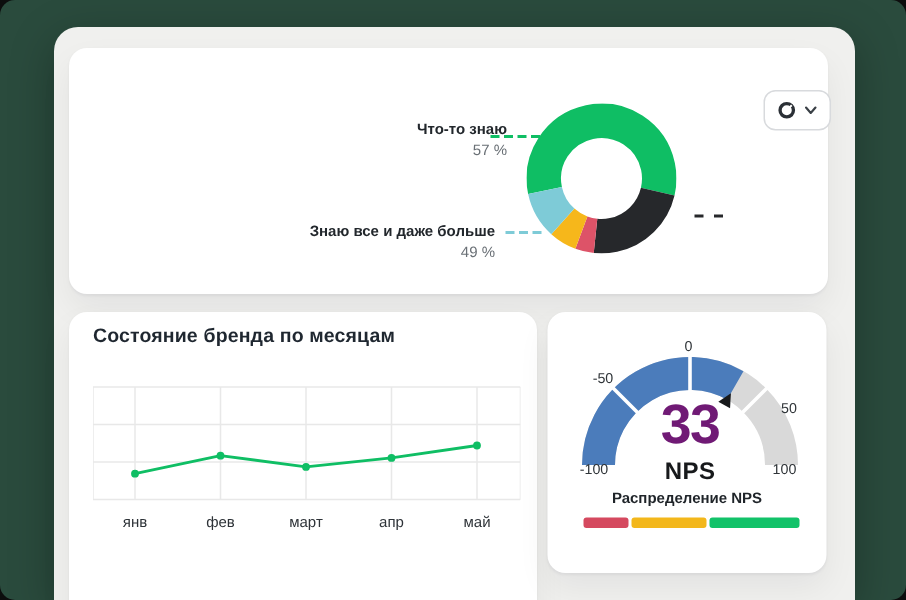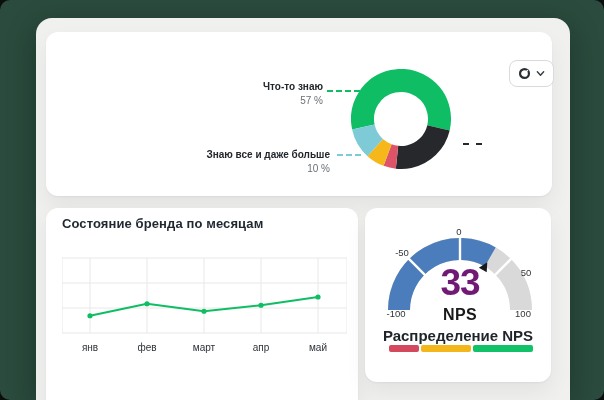--- a/index.html
+++ b/index.html
@@ -25,21 +25,21 @@
   .q-title{
     position:absolute;left:16px;top:64px;width:180px;
     font-size:14.5px;font-weight:700;line-height:22px;color:#1f2730;
     white-space:pre-line;letter-spacing:.1px;
   }
   .donut-svg{position:absolute;left:305px;top:37px;width:100px;height:100px;}
 
   .callout{position:absolute;font-size:10px;line-height:14px;}
   .callout .lbl{font-weight:700;color:#22272c;}
   .callout .val{color:#6a7076;}
-  .co-1{right:229px;top:48px;text-align:right;width:120px;}
+  .co-1{right:214px;top:48px;text-align:right;width:120px;}
   .co-2{left:441px;top:105px;text-align:left;width:62px;}
   .co-3{right:222px;top:116px;text-align:right;width:190px;}
   .dash{position:absolute;height:0;border-top:2px dashed #999;}
   .dash-1{left:281px;top:58px;width:33px;}
   .dash-2{left:417px;top:111px;width:19px;}
   .dash-3{left:291px;top:122px;width:24px;}
 
   .dropdown-btn{
     position:absolute;left:463px;top:28px;width:45px;height:27px;
     background:#fff;border:1px solid #d8dadd;border-radius:8px;
@@ -63,21 +63,21 @@
   .gauge-value{
     position:absolute;left:50px;top:56px;width:90px;text-align:center;
     font-size:37px;line-height:38px;font-weight:800;color:#701a75;letter-spacing:-1px;
   }
   .gauge-unit{
     position:absolute;left:60px;top:98px;width:70px;text-align:center;
     font-size:16px;font-weight:700;color:#17191b;letter-spacing:.3px;
   }
   .dist-title{
     position:absolute;left:0;top:119px;width:186px;text-align:center;
-    font-size:15px;font-weight:700;color:#1f2429;
+    font-size:10px;font-weight:700;color:#1f2429;
   }
   .dist-bar{
     position:absolute;left:24px;top:137px;width:144px;height:7px;
     display:flex;gap:2px;
   }
   .dist-bar .seg{height:100%;border-radius:2px;}
 </style>
 </head>
 <body>
 
@@ -97,21 +97,21 @@
       <div class="callout co-1">
         <div class="lbl">Что-то знаю</div>
         <div class="val">57 %</div>
       </div>
       <div class="dash dash-1" style="border-top-color: rgb(15, 190, 100);"></div>
 
       <div class="dash dash-2" style="border-top-color: rgb(38, 40, 43);"></div>
 
       <div class="callout co-3">
         <div class="lbl">Знаю все и даже больше</div>
-        <div class="val">10 %</div>
+        <div class="val">49 %</div>
       </div>
       <div class="dash dash-3" style="border-top-color: rgb(126, 203, 215);"></div>
 
       <div class="dropdown-btn">
         <svg width="13" height="13" viewBox="0 0 14 14">
           <circle cx="7" cy="7" r="4.8" fill="none" stroke="#2b3036" stroke-width="2.4"></circle>
           <line x1="7" y1="7" x2="10.6" y2="3.4" stroke="#ffffff" stroke-width="1.4"></line>
         </svg>
         <svg width="9" height="9" viewBox="0 0 10 10">
           <polyline points="1.5,3 5,7 8.5,3" fill="none" stroke="#3a4046" stroke-width="1.6" stroke-linecap="round" stroke-linejoin="round"></polyline>

